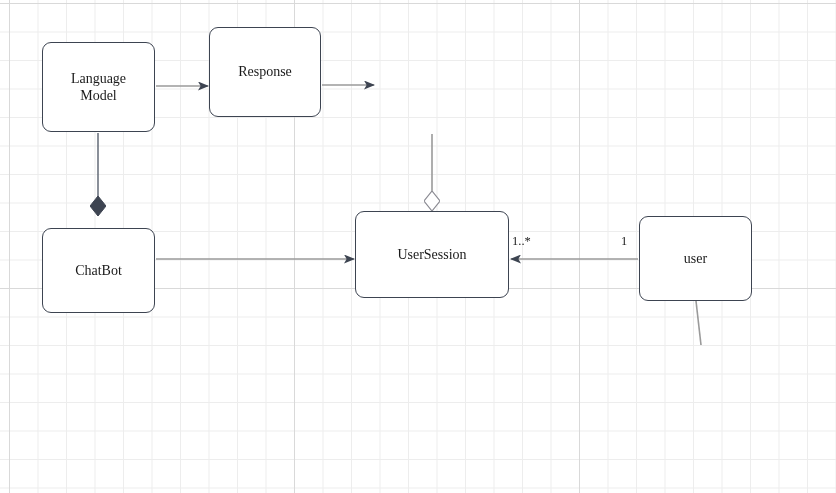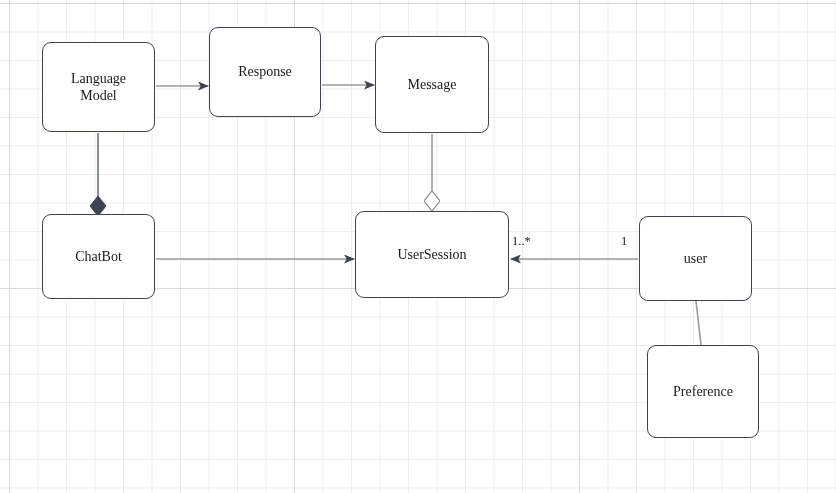--- a/index.html
+++ b/index.html
@@ -112,37 +112,31 @@
 
   <div class="node" style="left:42px; top:42px; width:113px; height:90px;">
     <span class="node-label">Language
 Model</span>
   </div>
 
   <div class="node" style="left:209px; top:27px; width:112px; height:90px;">
     <span class="node-label">Response</span>
   </div>
 
-  <div class="node" style="left:375px; top:36px; width:114px; height:97px;">
-    <span class="node-label">Message</span>
-  </div>
 
-  <div class="node" style="left:42px; top:214px; width:113px; height:85px;">
+  <div class="node" style="left:42px; top:228px; width:113px; height:85px;">
     <span class="node-label">ChatBot</span>
   </div>
 
   <div class="node" style="left:355px; top:211px; width:154px; height:87px;text-align:right;">
     <span class="node-label">UserSession</span>
   </div>
 
   <div class="node" style="left:639px; top:216px; width:113px; height:85px;text-align:right;">
     <span class="node-label">user</span>
   </div>
 
-  <div class="node" style="left:647px; top:345px; width:112px; height:93px;">
-    <span class="node-label">Preference</span>
-  </div>
 
   <div class="edge-label" style="left:512px; top:234px;">1..*</div>
 
   <div class="edge-label" style="left:621px; top:234px;">1</div>
 
 </div>
 
 </body></html>

